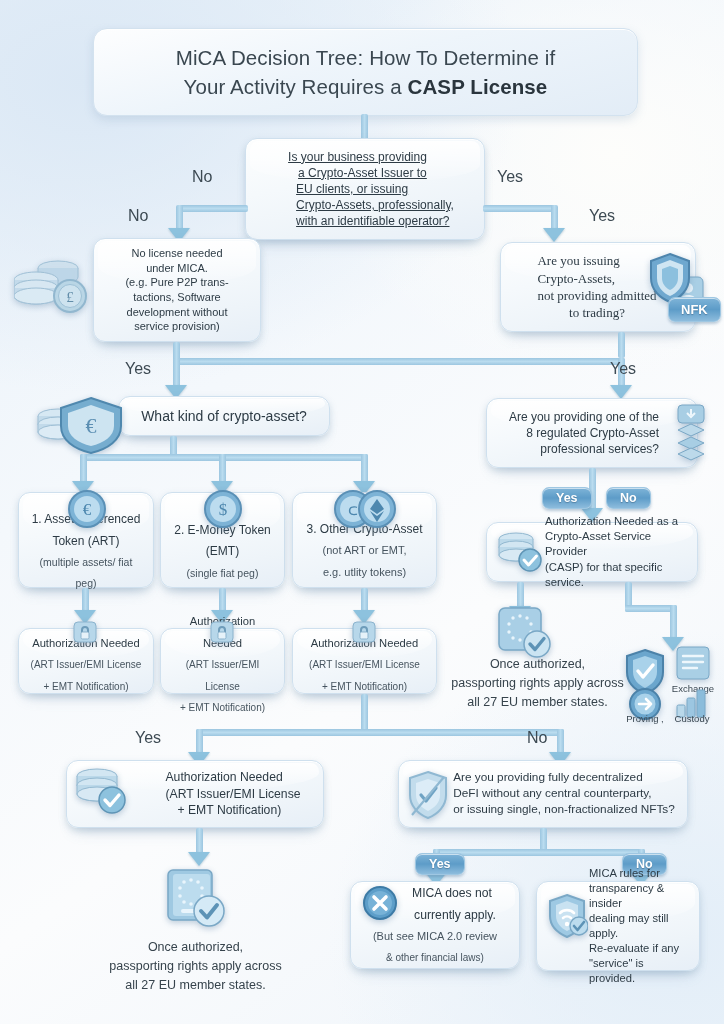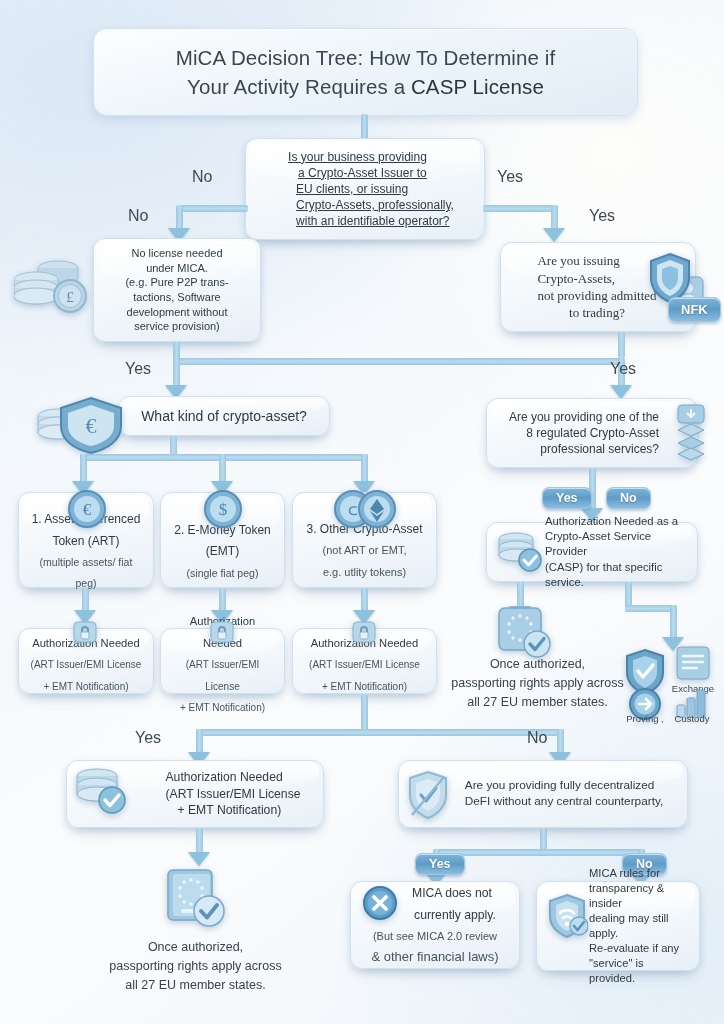--- a/index.html
+++ b/index.html
@@ -40,21 +40,21 @@
   
   #title{
     position:absolute; left:93px; top:28px; width:545px; height:88px;
     border-radius:14px;
     background:linear-gradient(165deg,rgba(255,255,255,.95) 0%, rgba(238,245,251,.93) 45%, rgba(224,235,246,.92) 100%);
     border:1px solid #d3e2ef;
     box-shadow:0 4px 10px rgba(120,150,180,.22), 0 1px 0 #fff inset;
     display:flex; align-items:center; justify-content:center;
   }
   #title .t{ font-size:20.5px; line-height:1.42; color:#3a4750; text-align:center; letter-spacing:.1px;}
-  #title .t b{ font-weight:normal; color:#2a353d; }
+  #title .t b{ font-weight:bold; color:#2a353d; }
 
   
   .ln{ position:absolute; background:#a9cde3; border-radius:2px; }
   .ln.v{ width:7px; background:linear-gradient(90deg,#9cc6e0,#badcef,#9cc6e0); }
   .ln.h{ height:7px; background:linear-gradient(180deg,#9cc6e0,#badcef,#9cc6e0); }
   .arw{ position:absolute; width:0;height:0; border-left:11px solid transparent; border-right:11px solid transparent; border-top:14px solid #8dc2de; filter:drop-shadow(0 1px 1px rgba(110,150,175,.45)); }
   .rainbow{ position:absolute; height:4px; border-radius:2px; }
   .rb-l{ background:linear-gradient(90deg,#f26d6d,#b46adf,#6a8fe0); }
   .rb-r{ background:linear-gradient(90deg,#19b5b0,#5cc98a,#a9d96a); }
 
@@ -469,20 +469,21 @@
   <div class="cap" style="left:88px; top:938px; width:215px;">
     <span>Once authorized,</span><br>
     <span>passporting rights apply across</span><br>
     <span>all 27 EU member states.</span>
   </div>
 
   <div class="card" style="left:398px; top:760px; width:290px; height:68px;">
     <div class="txt" style="text-align:left; padding-left:52px; font-size:11.8px;">
       <span>Are you providing fully decentralized</span><br>
       <span>DeFI without any central counterparty,</span><br>
+      <span>or issuing single, non-fractionalized NFTs?</span>
     </div>
   </div>
   <div class="ico" style="left:406px; top:770px; z-index:4;">
     <svg width="44" height="50" viewBox="0 0 44 50">
       <path d="M22 2 L40 8 V25 C40 36 32 44 22 48 C12 44 4 36 4 25 V8 Z" fill="#c2dcec" stroke="#8fb8d2" stroke-width="2"></path>
       <path d="M22 9 L34 13 V25 C34 33 28 38 22 41 C16 38 10 33 10 25 V13 Z" fill="#dcecf7"></path>
       <path d="M15 25 l5 6 10-13" stroke="#6fa3c4" stroke-width="3.2" fill="none" stroke-linecap="round" stroke-linejoin="round"></path>
       <path d="M6 45 L38 7" stroke="#8fb8d2" stroke-width="2.2"></path>
     </svg>
   </div>
@@ -494,21 +495,21 @@
   <div class="ln v" style="left:638px; top:849px; height:28px;"></div>
   <div class="arw" style="left:630px; top:872px;"></div>
   <div class="pill" style="left:415px; top:853px;">Yes</div>
   <div class="pill" style="left:622px; top:853px;">No</div>
 
   <div class="card" style="left:350px; top:881px; width:170px; height:88px;">
     <div class="txt" style="padding-top:4px;">
       <span class="l2" style="font-size:12.2px; display:inline-block; padding-left:34px">MICA does not</span><br>
       <span class="l2" style="font-size:12.2px; display:inline-block; padding-left:40px">currently apply.</span><br>
       <span class="sub" style="font-size:11px">(But see MICA 2.0 review</span><br>
-      <span class="sub" style="font-size:13px">&amp; other financial laws)</span>
+      <span class="sub" style="font-size:10px">&amp; other financial laws)</span>
     </div>
   </div>
   <div class="ico" style="left:362px; top:885px; z-index:4;">
     <svg width="36" height="36" viewBox="0 0 36 36">
       <circle cx="18" cy="18" r="16" fill="#5d9ec9" stroke="#3d7ba6" stroke-width="2"></circle>
       <circle cx="18" cy="18" r="12" fill="#77b2d7"></circle>
       <path d="M12 12 l12 12 M24 12 l-12 12" stroke="#ffffff" stroke-width="3.6" stroke-linecap="round"></path>
     </svg>
   </div>
 

